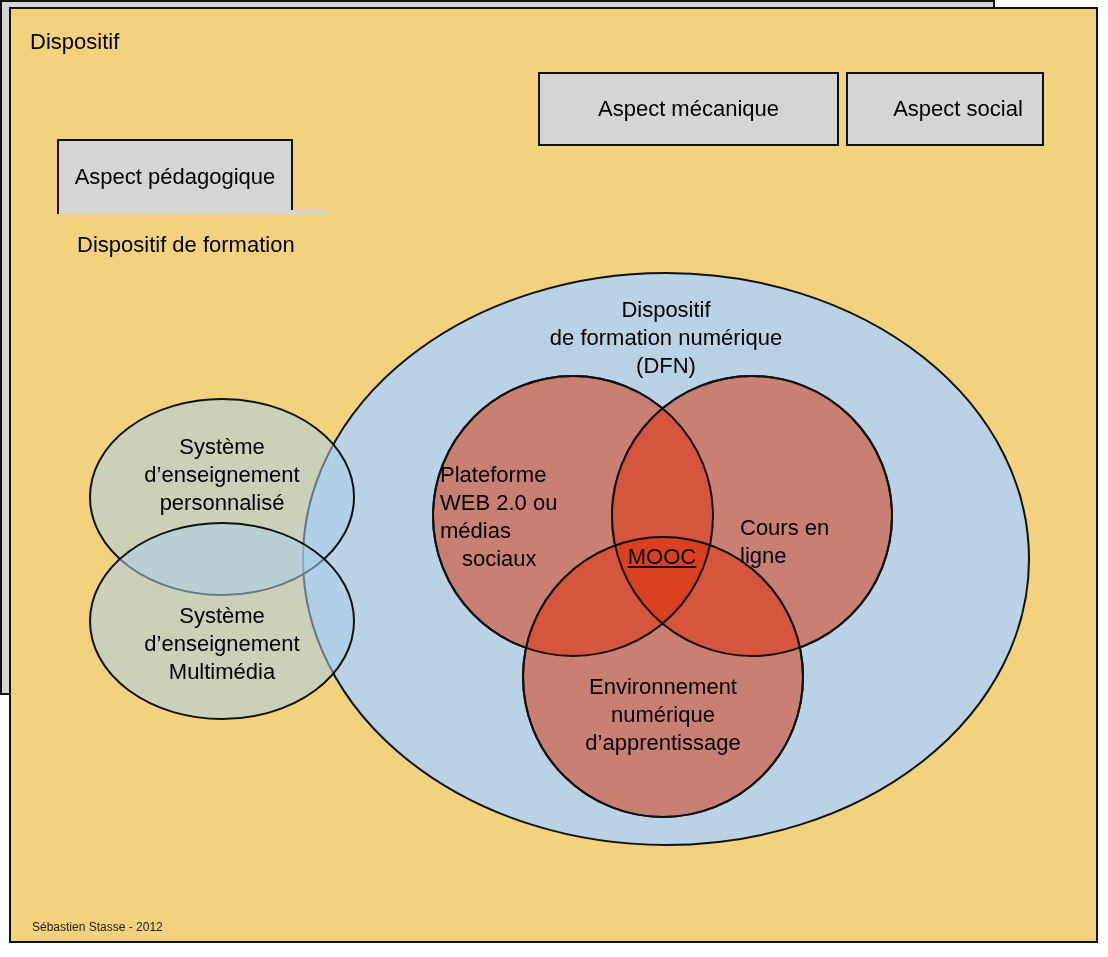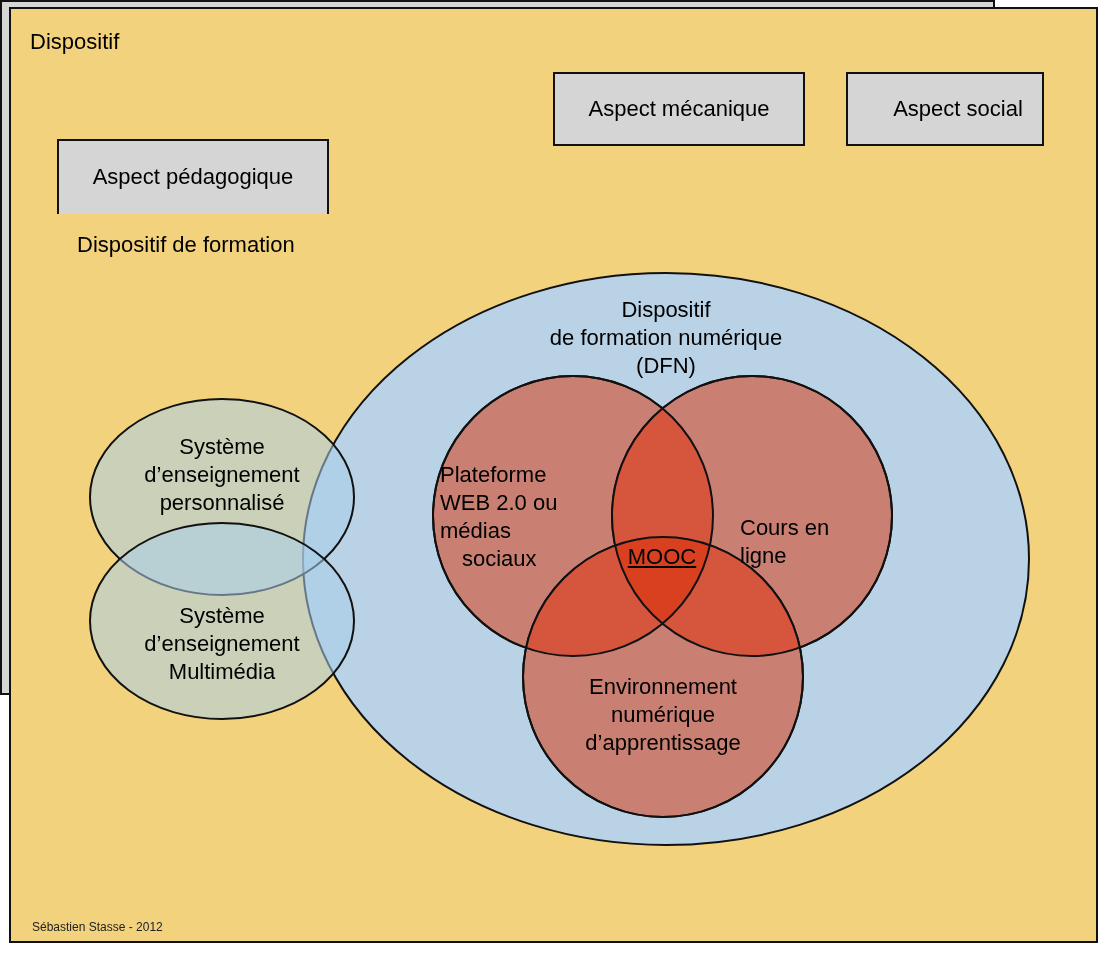--- a/index.html
+++ b/index.html
@@ -16,28 +16,28 @@
   #svg { position: absolute; left: 0; top: 0; }
   .center-text { position: absolute; text-align: center; font-size: 22px; line-height: 28px; white-space: nowrap; }
   .footer { position: absolute; font-size: 12px; left: 32px; top: 920px; color: #222; }
 </style>
 </head>
 <body>
 
 <div id="outer" class="abs" style="background: rgb(243, 210, 126);"></div>
 <div class="label" style="left:30px; top:28px;">Dispositif</div>
 
-<div class="box" style="left:538px; top:72px; width:252px; height:74px;margin-left:15px;">
+<div class="box" style="left:538px; top:72px; width:301px; height:74px;">
   <span>Aspect mécanique</span>
 </div>
 <div class="box" style="left:846px; top:72px; width:198px; height:74px;padding-left:26px;">
   <span>Aspect social</span>
 </div>
 
-<div class="box" style="left:57px; top:139px; width:272px; height:75px;">
+<div class="box" style="left:57px; top:139px; width:236px; height:75px;">
   <span>Aspect pédagogique</span>
 </div>
 
 <div id="inner"></div>
 
 <div class="abs" style="left:59px; top:210px; width:268px; height:4px; background:#d5d5d5;"></div>
 <div class="label" style="left:77px; top:231px;">Dispositif de formation</div>
 
 <svg id="svg" width="1108" height="957">
     <defs>

